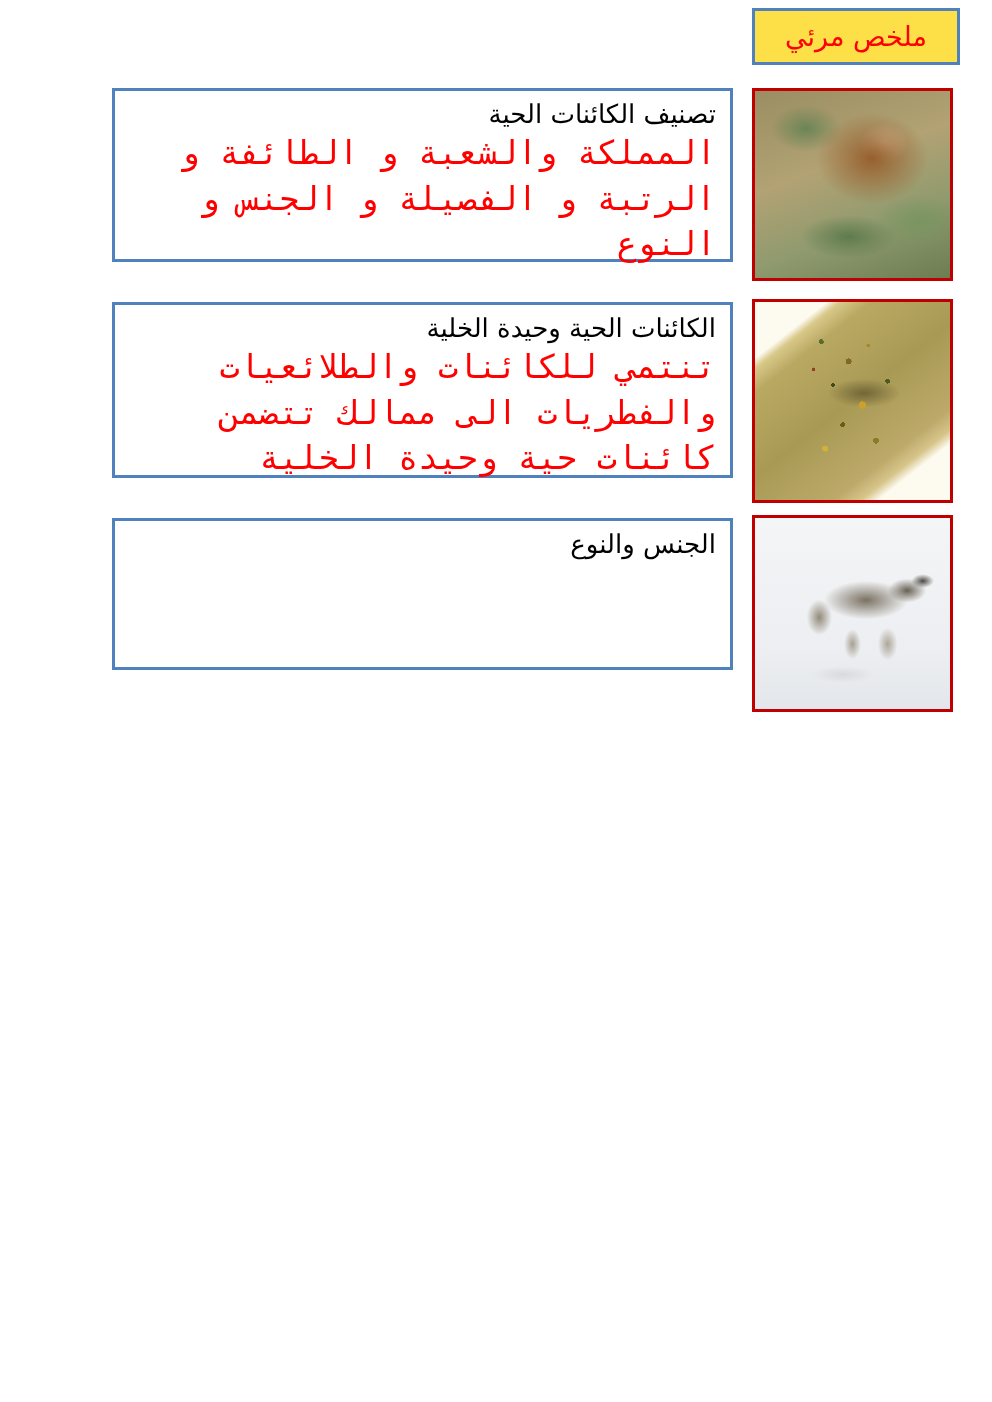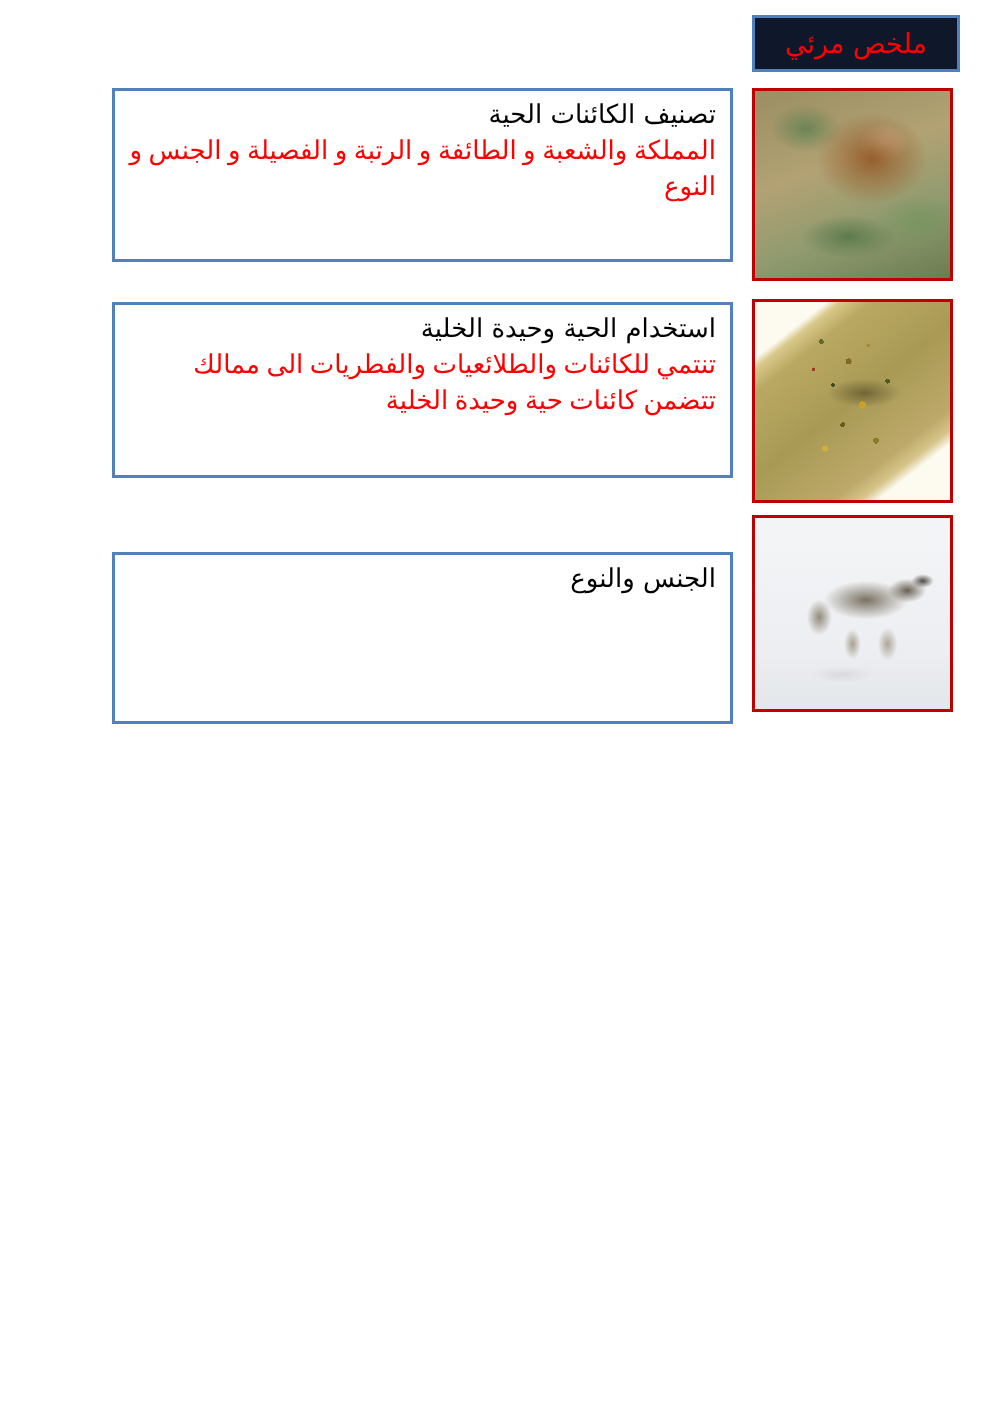--- a/index.html
+++ b/index.html
@@ -20,26 +20,26 @@
   .page {
     position: absolute;
     inset: 0;
     background: #ffffff;
   }
 
   
   .header-box {
     position: absolute;
     left: 752px;
-    top: 15px;
+    top: 8px;
     width: 208px;
     height: 57px;
     box-sizing: border-box;
     border: 3px solid #4F81BD;
-    background: #0f172a;
+    background: #fde047;
     display: flex;
     align-items: center;
     justify-content: center;
   }
   .header-title {
     color: #FF0000;
     font-size: 27px;
     line-height: 1.1;
     direction: rtl;
     unicode-bidi: isolate;
@@ -64,39 +64,39 @@
     width: 621px;
     box-sizing: border-box;
     border: 3px solid #4F81BD;
     background: #ffffff;
     padding: 6px 14px 1px 14px;
     direction: rtl;
     text-align: right;
   }
   .row-1 .text-card { top: 0; height: 174px; }
   .row-2 .text-card { top: 0; height: 176px; }
-  .row-3 .text-card { top: 0; height: 172px; margin-top: 34px; }
+  .row-3 .text-card { top: 0; height: 152px; }
 
   .card-heading {
     color: #000000;
     font-size: 26px;
     line-height: 1.32;
     margin: 0 0 2px 0;
     direction: rtl;
     unicode-bidi: isolate;
     font-family: "DejaVu Serif", "Liberation Serif", serif;
   }
   .card-body {
     color: #FF0000;
-    font-size: 26px;
+    font-size: 33px;
     line-height: 1.38;
     margin: 0;
     direction: rtl;
     unicode-bidi: isolate;
-    font-family: Liberation Serif, serif;
+    font-family: Liberation Mono, monospace;
   }
 
   
   .image-frame {
     position: absolute;
     left: 752px;
     width: 201px;
     box-sizing: border-box;
     border: 3px solid #C00000;
     background: #ffffff;
@@ -184,21 +184,21 @@
       <p class="card-heading">تصنيف الكائنات الحية</p>
       <p class="card-body">المملكة والشعبة و الطائفة و الرتبة و الفصيلة و الجنس و النوع</p>
     </div>
     <div class="image-frame">
       <div class="photo photo-squirrel"></div>
     </div>
   </div>
 
   <div class="row row-2">
     <div class="text-card">
-      <p class="card-heading">استخدام الحية وحيدة الخلية</p>
+      <p class="card-heading">الكائنات الحية وحيدة الخلية</p>
       <p class="card-body">تنتمي للكائنات والطلائعيات والفطريات الى ممالك تتضمن كائنات حية وحيدة الخلية</p>
     </div>
     <div class="image-frame">
       <div class="photo photo-microbe"></div>
     </div>
   </div>
 
   <div class="row row-3">
     <div class="text-card">
       <p class="card-heading">الجنس والنوع</p>

